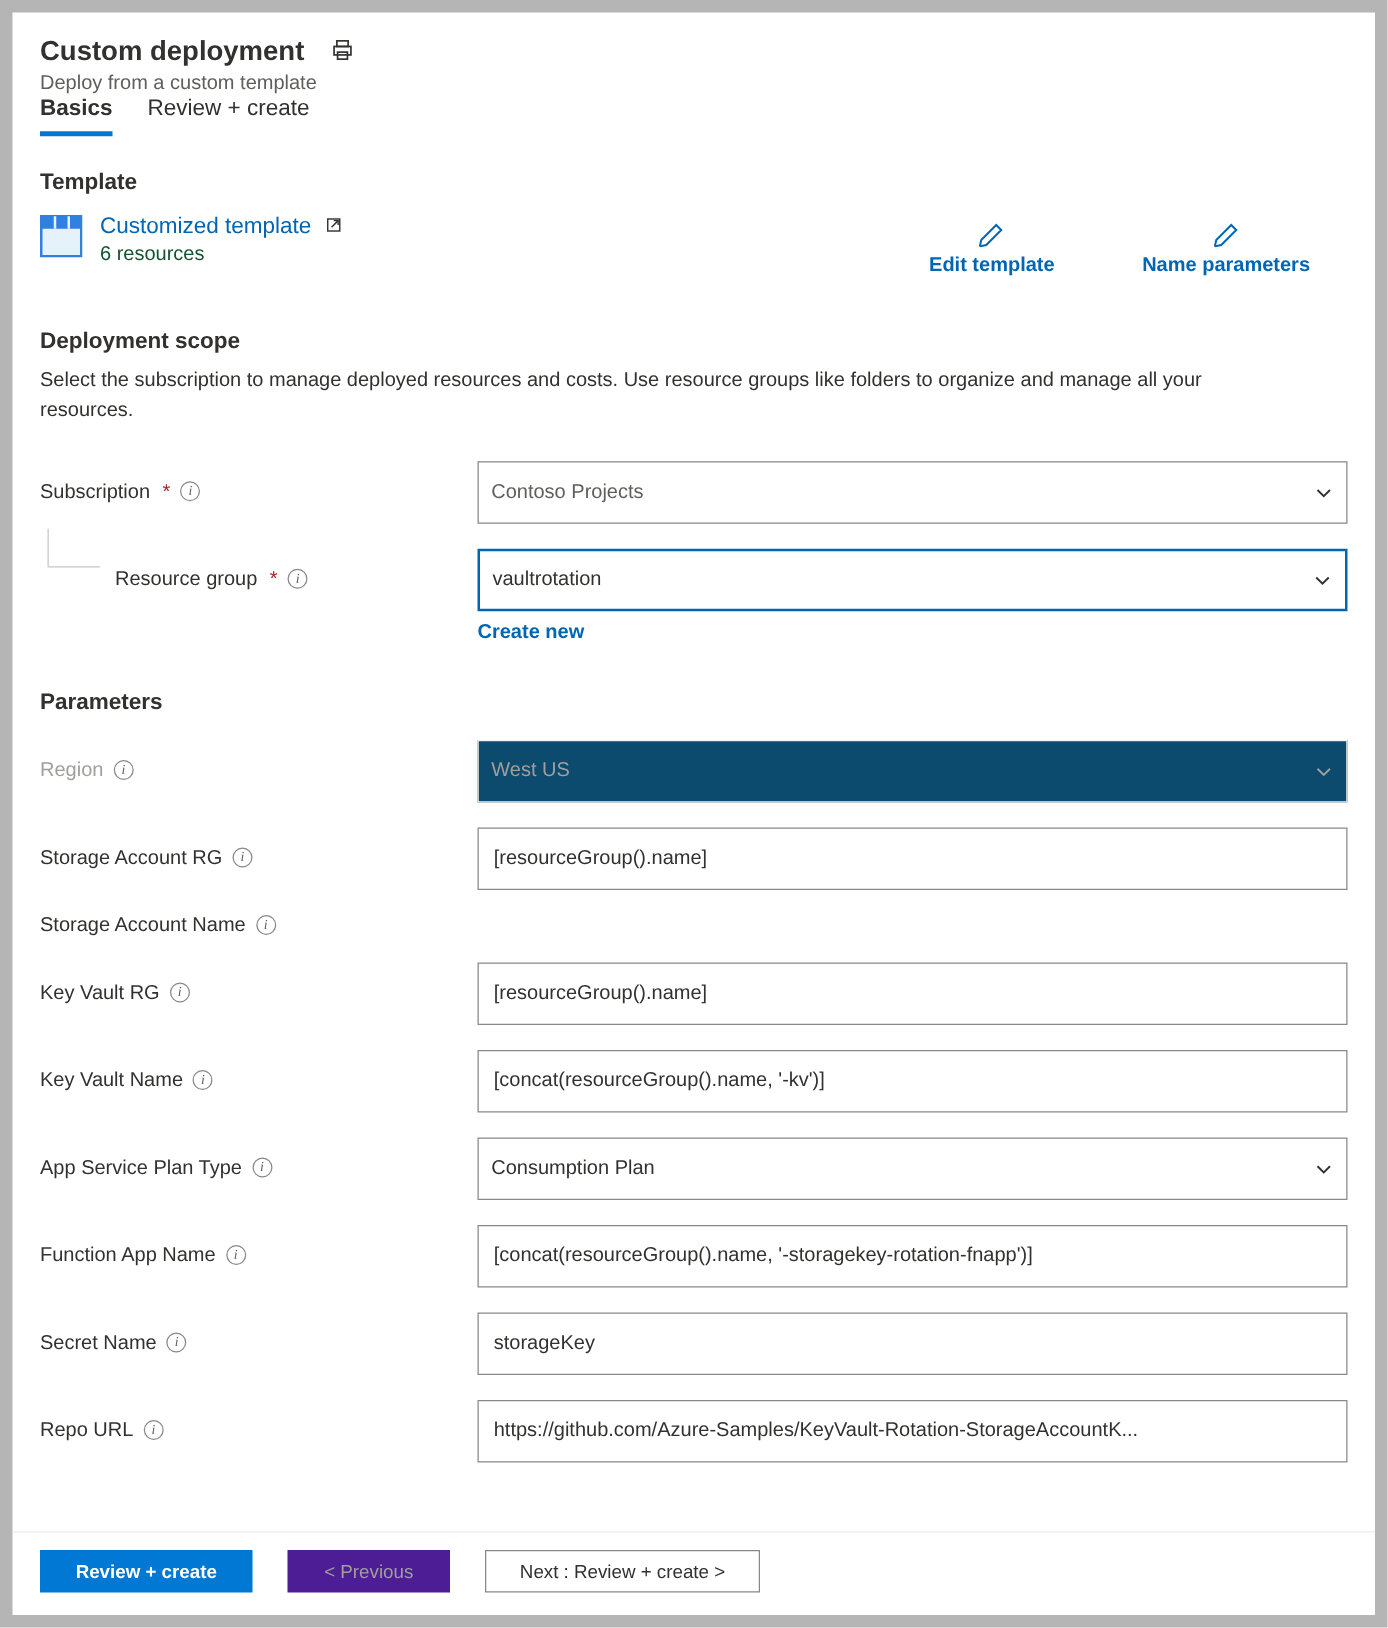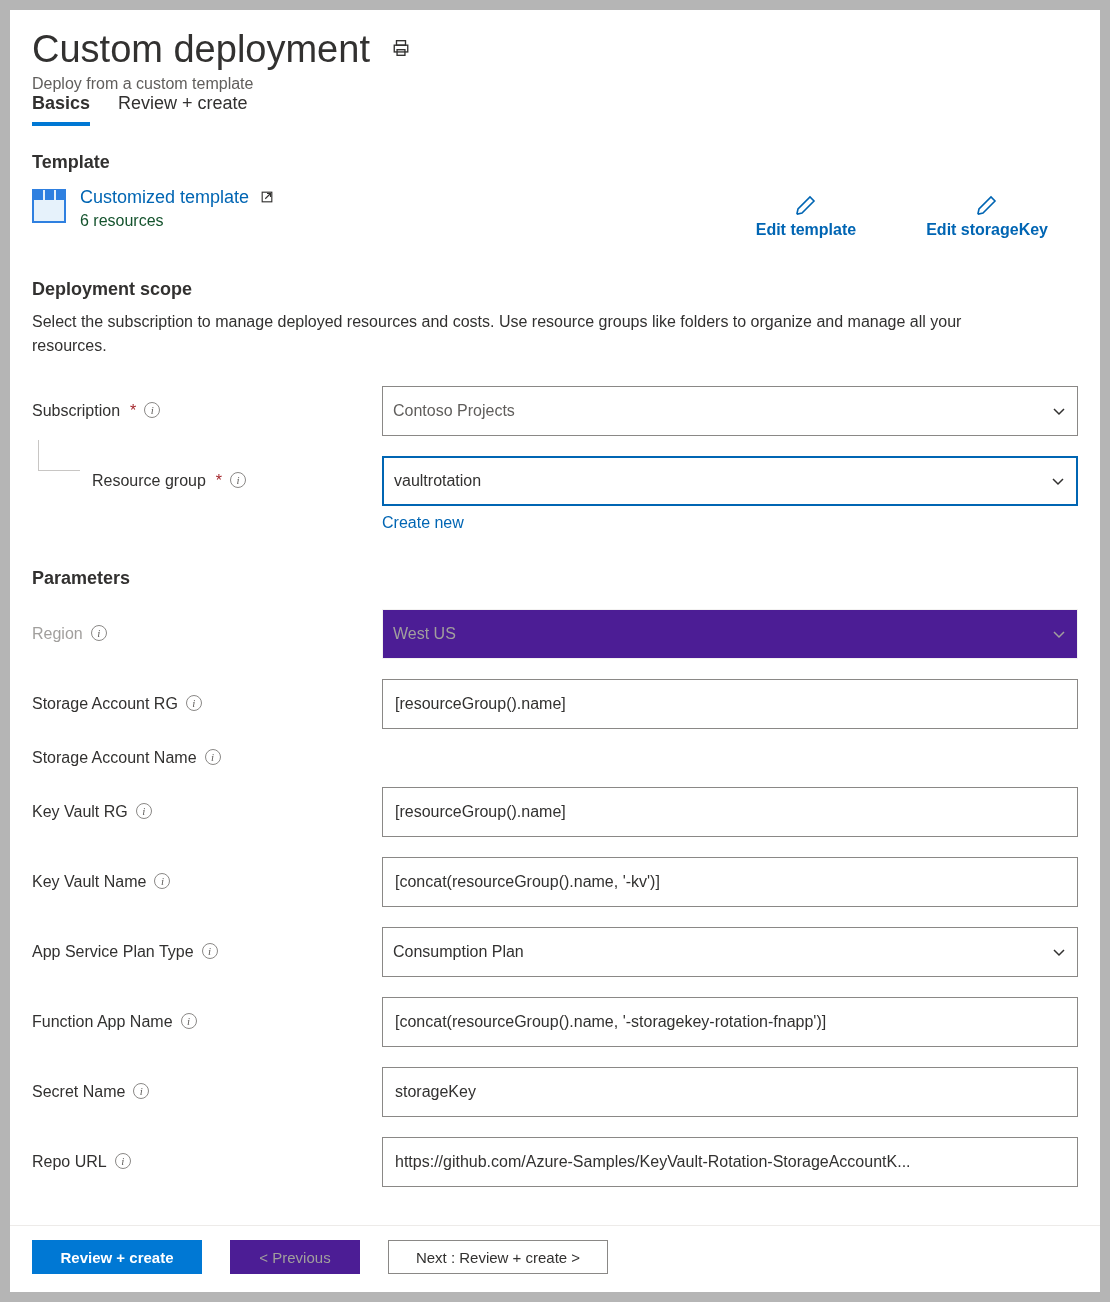--- a/index.html
+++ b/index.html
@@ -22,22 +22,22 @@
   }
   .content {
     padding: 18px 22px 10px 22px;
     flex: 1;
   }
   .header-row {
     display: flex;
     align-items: center;
   }
   h1 {
-    font-size: 38px;
-    font-weight: 400;
+    font-size: 22px;
+    font-weight: 700;
     margin: 0;
   }
   .print-icon {
     margin-left: 22px;
     color: #323130;
   }
   .subtitle {
     color: #605e5c;
     font-size: 16px;
     margin-top: 4px;
@@ -118,30 +118,30 @@
     padding: 0 10px;
     font-size: 16px;
     font-family: inherit;
     background:#fff;
     position:relative;
     display:flex;
     align-items:center;
   }
   .select { padding-right: 36px; cursor:pointer; }
   .select.focused { border:2px solid #0065b3; }
-  .select.disabled { background:#4c1d95; color:#a19f9d; border-color:#f3f2f1; cursor:default;}
+  .select.disabled { background:#0c4a6e; color:#a19f9d; border-color:#f3f2f1; cursor:default;}
   .select .sub-light { color:#605e5c; }
   .chev { position:absolute; right:10px; top:50%; transform:translateY(-50%); pointer-events:none;}
   .chev.disabled { color:#a19f9d; }
   .text-input input {
     border:none; outline:none; width:100%; height:100%; font-size:16px; font-family:inherit;
     background:transparent; color:#323130;
     text-overflow: ellipsis;
   }
-  .create-new { margin-top:8px; margin-left:350px; }
+  .create-new { margin-top:8px; margin-left:350px;font-weight:bold; }
   .create-new a { color:#0065b3; font-size:16px; cursor:pointer; }
   .indent-line {
     position:relative;
   }
   .indent-line .label-col { padding-left: 60px; }
   .indent-line::before {
     content:"";
     position:absolute;
     left:6px; top:-16px; height:30px; width:1px; background:#c8c6c4;
   }
@@ -222,21 +222,21 @@
         <div class="edit-action">
           <svg width="24" height="24" viewBox="0 0 24 24" fill="none" stroke="currentColor" stroke-width="1.6">
             <path d="M3 20.5 L4 16 L16 4 L20 8 L8 20 L3.5 21 Z"></path>
           </svg>
           <span>Edit template</span>
         </div>
         <div class="edit-action">
           <svg width="24" height="24" viewBox="0 0 24 24" fill="none" stroke="currentColor" stroke-width="1.6">
             <path d="M3 20.5 L4 16 L16 4 L20 8 L8 20 L3.5 21 Z"></path>
           </svg>
-          <span>Edit storageKey</span>
+          <span>Name parameters</span>
         </div>
       </div>
     </div>
 
     <div class="section-h" style="margin-top:40px;">Deployment scope</div>
     <div class="desc">Select the subscription to manage deployed resources and costs. Use resource groups like folders to organize and manage all your resources.</div>
 
     <div class="form-row" style="margin-top:28px;">
       <div class="label-col">
         <span>Subscription</span>

